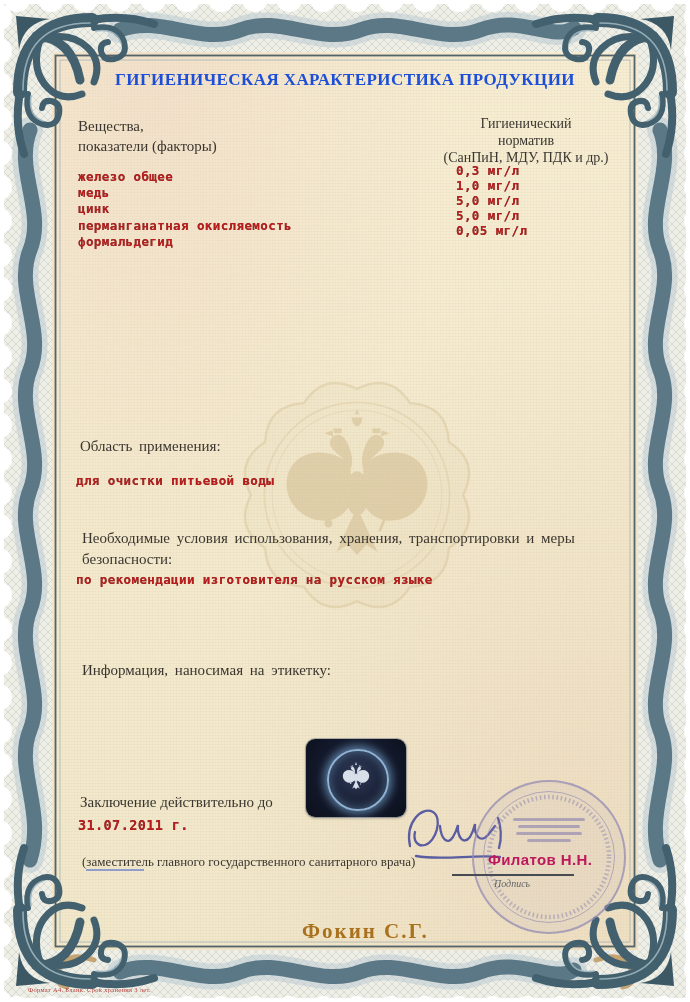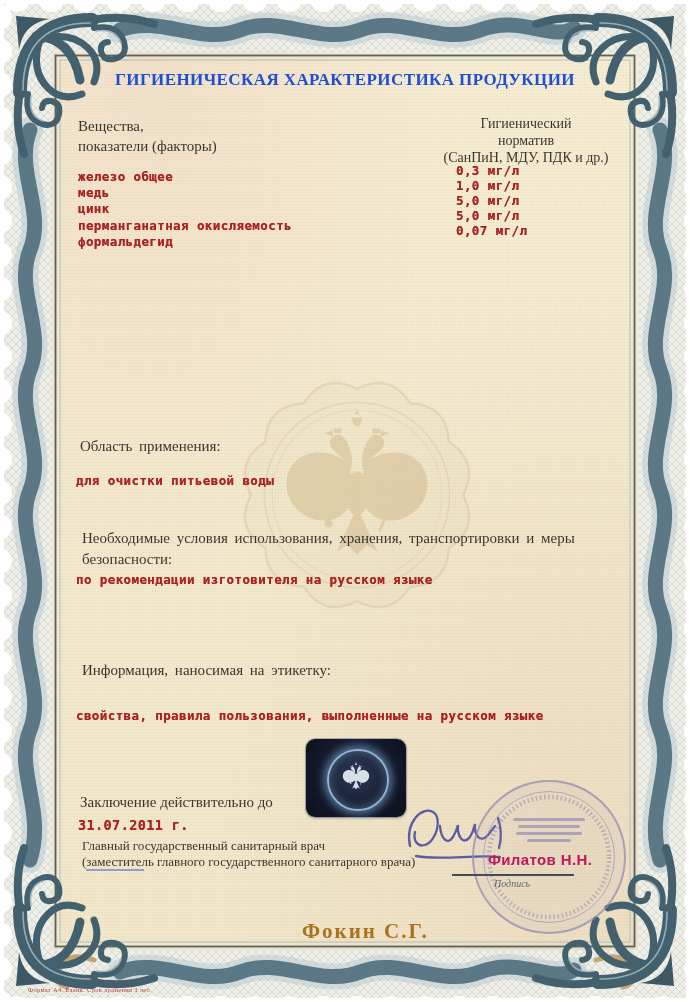--- a/index.html
+++ b/index.html
@@ -185,44 +185,42 @@
         <div>медь</div>
         <div>цинк</div>
         <div>перманганатная окисляемость</div>
         <div>формальдегид</div>
       </div>
     <div class="abs tw subst-values">
         <div>0,3 мг/л</div>
         <div>1,0 мг/л</div>
         <div>5,0 мг/л</div>
         <div>5,0 мг/л</div>
-        <div>0,07 мг/л</div>
+        <div>0,05 мг/л</div>
       </div>
 
     <div class="abs serif ws" style="left:80px;top:438px;">Область применения:</div>
     <div class="abs tw" style="left:76px;top:473px;">для очистки питьевой воды</div>
 
     <div class="abs serif ws" style="left:82px;top:530px;">Необходимые условия использования, хранения, транспортировки и меры</div>
     <div class="abs serif ws" style="left:82px;top:551px;">безопасности:</div>
     <div class="abs tw" style="left:76px;top:572px;">по рекомендации изготовителя на русском языке</div>
 
     <div class="abs serif ws" style="left:82px;top:662px;">Информация, наносимая на этикетку:</div>
-    <div class="abs tw" style="left:76px;top:708px;">свойства, правила пользования, выполненные на русском языке</div>
 
     <div class="abs hologram">
       <div class="holo-ring"></div>
       <svg class="holo-eagle" width="52" height="52" viewBox="-70 -75 140 150">
         <use href="#dbl-eagle" transform="scale(0.52)"></use>
       </svg>
     </div>
 
     <div class="abs serif" style="left:80px;top:794px;">Заключение действительно до</div>
     <div class="abs tw" style="left:78px;top:817px;font-size:13.5px;">31.07.2011 г.</div>
 
-    <div class="abs serif-sm" style="left:82px;top:838px;">Главный государственный санитарный врач</div>
     <div class="abs serif-sm" style="left:82px;top:854px;">(заместитель главного государственного санитарного врача)</div>
     <div class="abs zam-underline"></div>
 
     <svg class="abs signature" width="110" height="64" viewBox="0 0 110 64">
       <g fill="none" stroke="#4a4f9e" stroke-width="2.3" stroke-linecap="round" opacity=".9">
         <path d="M8,46 C3,22 20,6 31,12 C41,18 34,42 23,45 C15,47 11,40 13,32"></path>
         <path d="M38,26 C39,38 45,46 51,37 C54,32 56,25 56,25 C55,36 61,46 68,37 C71,32 73,24 73,24 C72,35 78,44 86,35 L93,26"></path>
         <path d="M96,18 C99,26 100,38 97,48"></path>
         <path d="M14,56 C40,61 72,54 98,57"></path>
       </g>

